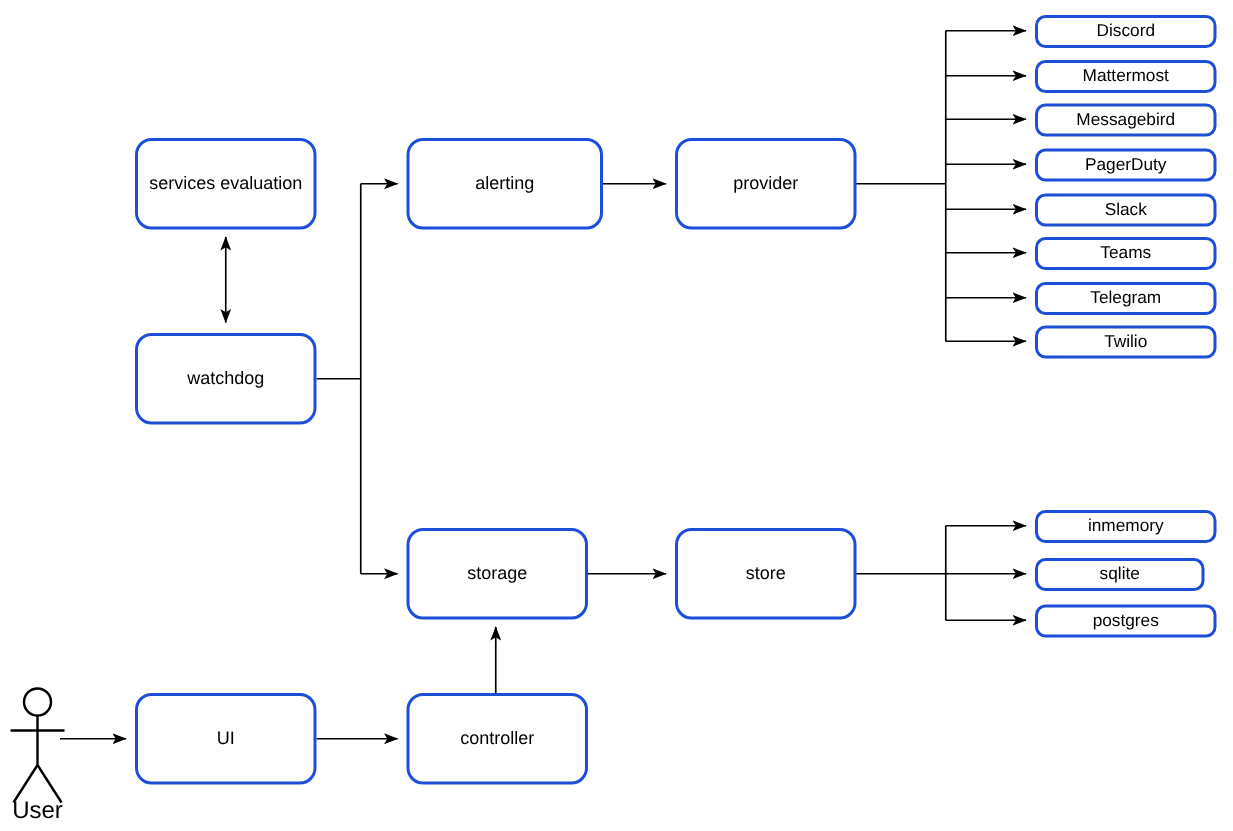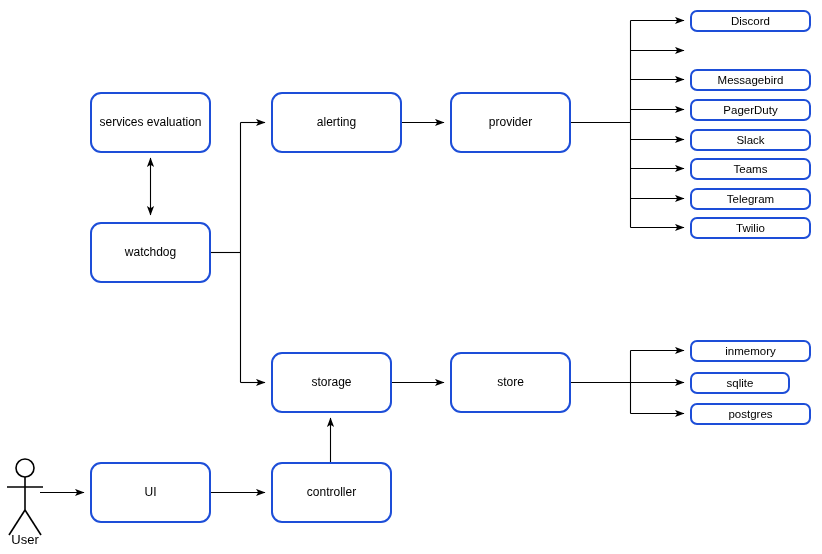--- a/index.html
+++ b/index.html
@@ -37,21 +37,21 @@
     line-height: 1.1;
     text-align: center;
     white-space: nowrap;
   }
   .node.leaf {
     border-radius: 7px;
     font-size: 11.5px;
   }
   .actor-label {
     position: absolute;
-    font-size: 13px;
+    font-size: 16px;
     color: #000000;
     text-align: center;
     white-space: nowrap;
   }
 </style>
 </head>
 <body>
 
 <div id="canvas">
 
@@ -123,24 +123,25 @@
 
   <div class="node" style="left:271px; top:352px; width:121px; height:61px;">storage</div>
 
   <div class="node" style="left:450px; top:352px; width:121px; height:61px;">store</div>
 
   <div class="node" style="left:90px; top:462px; width:121px; height:61px;">UI</div>
 
   <div class="node" style="left:271px; top:462px; width:121px; height:61px;">controller</div>
 
   <div class="node leaf" style="left:690px; top:10px; width:121px; height:22px;">Discord</div>
+  <div class="node leaf" style="left:690px; top:40px; width:121px; height:22px;">Mattermost</div>
   <div class="node leaf" style="left:690px; top:69px; width:121px; height:22px;">Messagebird</div>
   <div class="node leaf" style="left:690px; top:99px; width:121px; height:22px;">PagerDuty</div>
   <div class="node leaf" style="left:690px; top:129px; width:121px; height:22px;">Slack</div>
   <div class="node leaf" style="left:690px; top:158px; width:121px; height:22px;">Teams</div>
   <div class="node leaf" style="left:690px; top:188px; width:121px; height:22px;">Telegram</div>
   <div class="node leaf" style="left:690px; top:217px; width:121px; height:22px;">Twilio</div>
 
   <div class="node leaf" style="left:690px; top:340px; width:121px; height:22px;">inmemory</div>
-  <div class="node leaf" style="left:690px; top:372px; width:100px; height:22px;">sqlite</div>
+  <div class="node leaf" style="left:690px; top:372px; width:113px; height:22px;">sqlite</div>
   <div class="node leaf" style="left:690px; top:403px; width:121px; height:22px;">postgres</div>
 
 </div>
 
 </body></html>

